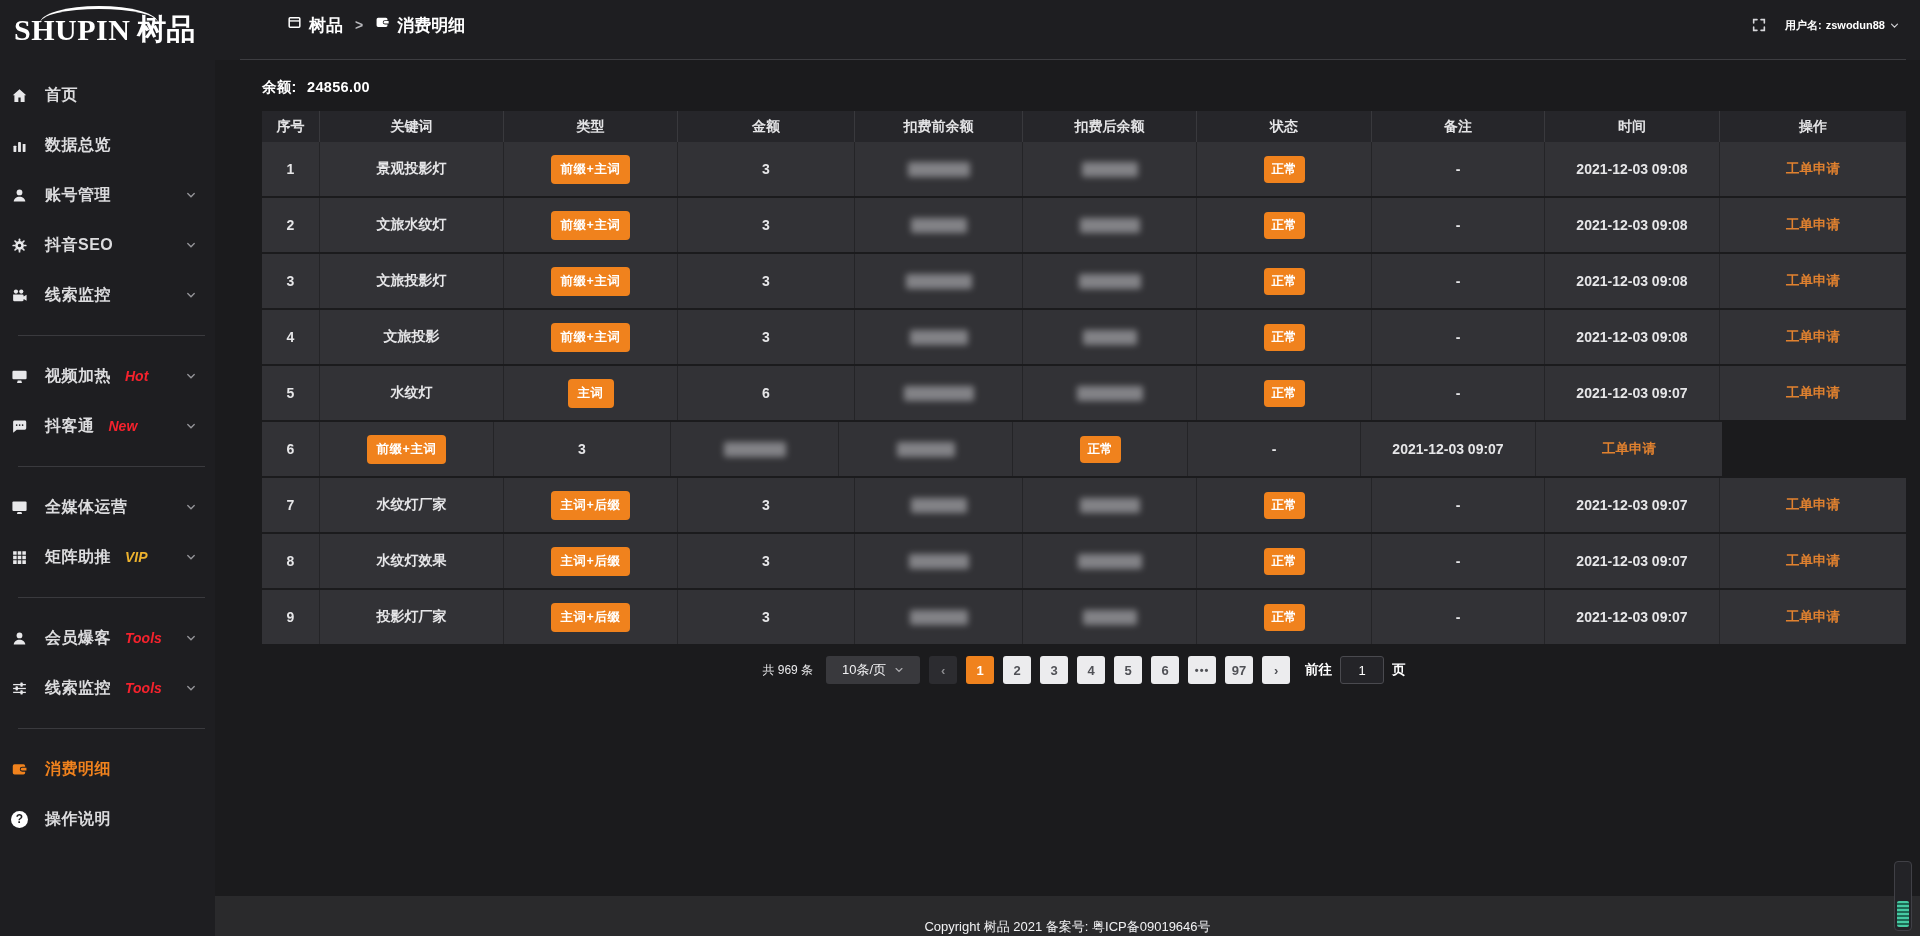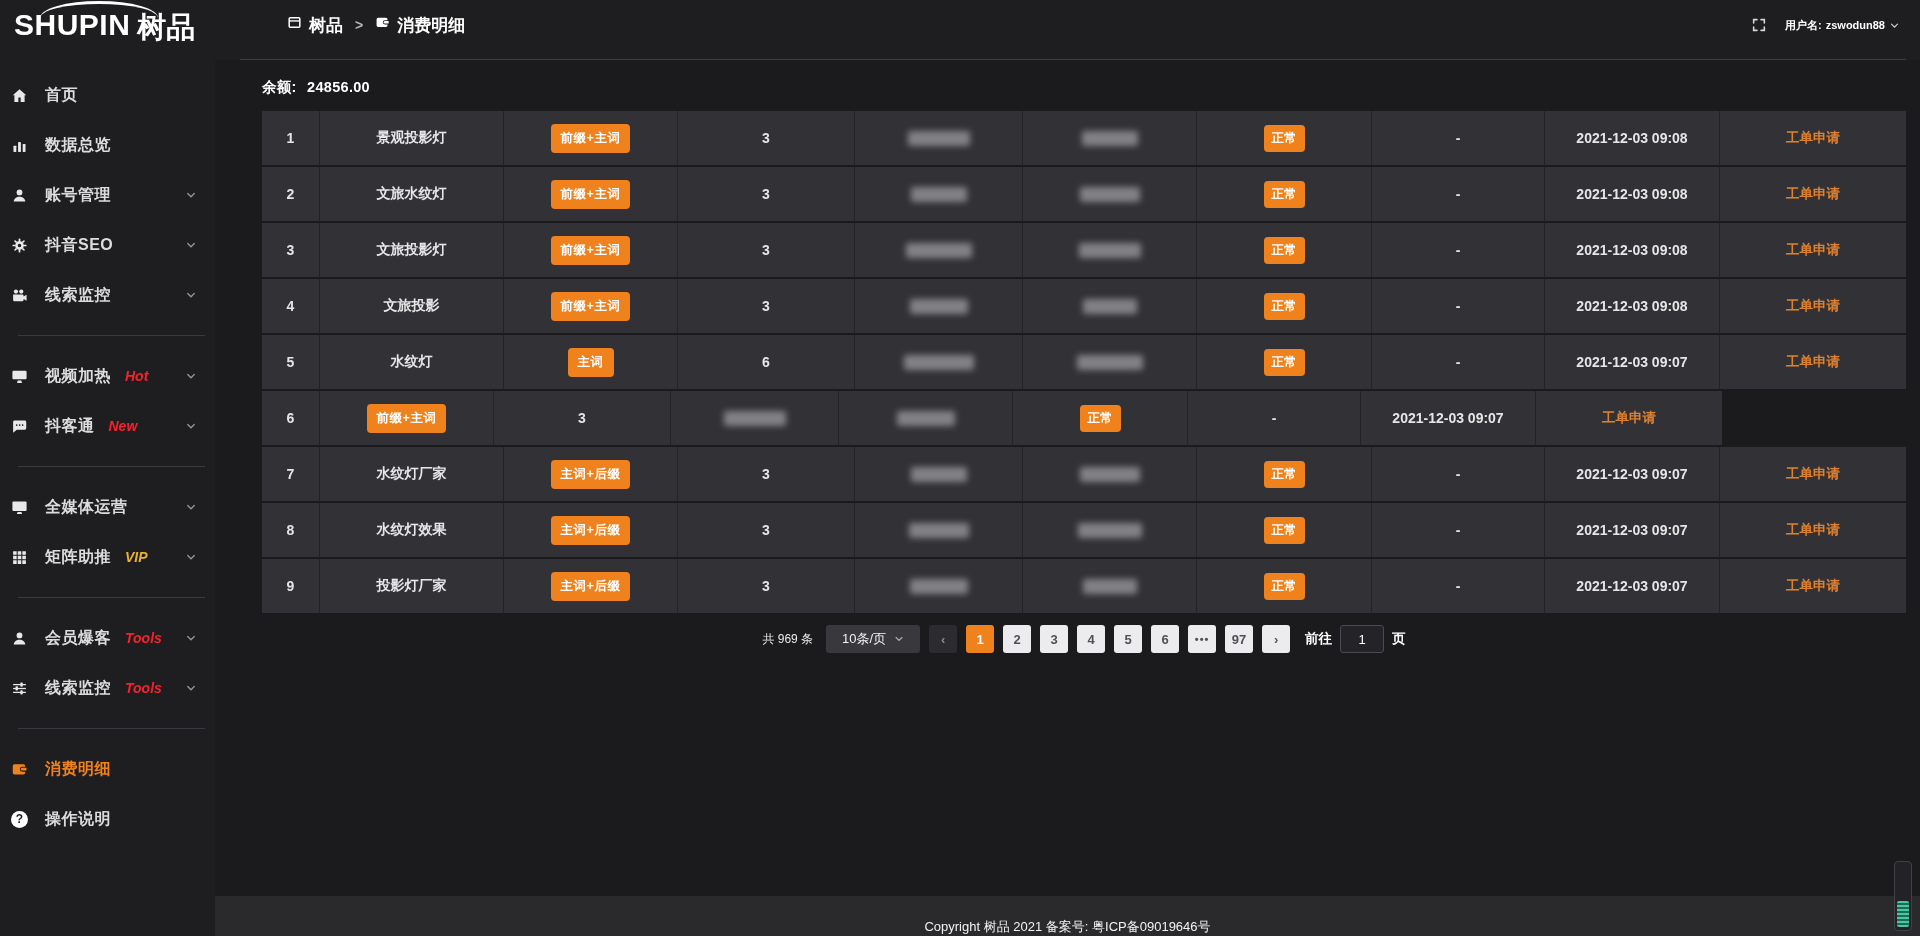--- a/index.html
+++ b/index.html
@@ -2,21 +2,21 @@
 <html><head>
 <meta charset="utf-8">
 <style>
   * { margin:0; padding:0; box-sizing:border-box; }
   html,body { background:#111; }
   body { font-family:"Liberation Sans","DejaVu Sans",sans-serif; }
   .screen { position:relative; width:1920px; height:936px; background:#1b1b1d; overflow:hidden; }
 
   
   .sidebar { position:absolute; left:0; top:0; bottom:0; width:215px; background:#1e1e21; z-index:3; }
-  .logo { height:58px; display:flex; align-items:flex-start; padding:8px 0 6px 14px; cursor:pointer; position:relative; }
+  .logo { height:58px; display:flex; align-items:center; padding:8px 0 6px 14px; cursor:pointer; position:relative;font-family:Liberation Serif, serif; }
   .logo-en { font-size:30px; font-weight:800; color:#fff; letter-spacing:.5px; font-style:normal; position:relative; }
   .logo-en::before { content:""; position:absolute; left:26px; top:-7px; width:118px; height:14px;
     border-top:3px solid #fff; border-radius:50% 50% 0 0 / 100% 100% 0 0; }
   .logo-cn { font-size:29px; font-weight:700; color:#fff; margin-left:7px; }
   .menu { padding-top:12px; }
   .menu-item { height:50px; display:flex; align-items:center; padding:0 18px 0 9px; color:#dcdcde; cursor:pointer; }
   .menu-item .mi-icon { width:21px; height:18px; display:inline-flex; align-items:center; justify-content:center; margin-right:15px; color:#e8e8ea; }
   .menu-item .mi-icon svg { width:17px; height:17px; }
   .menu-item .mi-label { font-size:16px; font-weight:600; letter-spacing:.5px; }
   .menu-item .mi-badge { font-size:14px; font-weight:bold; font-style:italic; margin-left:14px; }
@@ -323,20 +323,32 @@
     </div>
   </header>
 
   <main class="main">
     <div class="balance">
       <span>余额:</span>
       <span class="bal-val">24856.00</span>
     </div>
 
     <div class="table">
+      <div class="t-row t-head">
+          <div class="th" style="flex: 0 0 58px;">序号</div>
+          <div class="th" style="flex: 0 0 184px;">关键词</div>
+          <div class="th" style="flex: 0 0 174px;">类型</div>
+          <div class="th" style="flex: 0 0 177px;">金额</div>
+          <div class="th" style="flex: 0 0 168px;">扣费前余额</div>
+          <div class="th" style="flex: 0 0 174px;">扣费后余额</div>
+          <div class="th" style="flex: 0 0 175px;">状态</div>
+          <div class="th" style="flex: 0 0 173px;">备注</div>
+          <div class="th" style="flex: 0 0 175px;">时间</div>
+          <div class="th" style="flex: 0 0 186px;">操作</div>
+        </div>
       <div class="t-body">
           <div class="t-row">
             <div class="td" style="flex: 0 0 58px;">
               <span>1</span>
             </div>
             <div class="td" style="flex: 0 0 184px;">
               <span>景观投影灯</span>
             </div>
             <div class="td" style="flex: 0 0 174px;">
               <span class="type-badge">前缀+主词</span>

